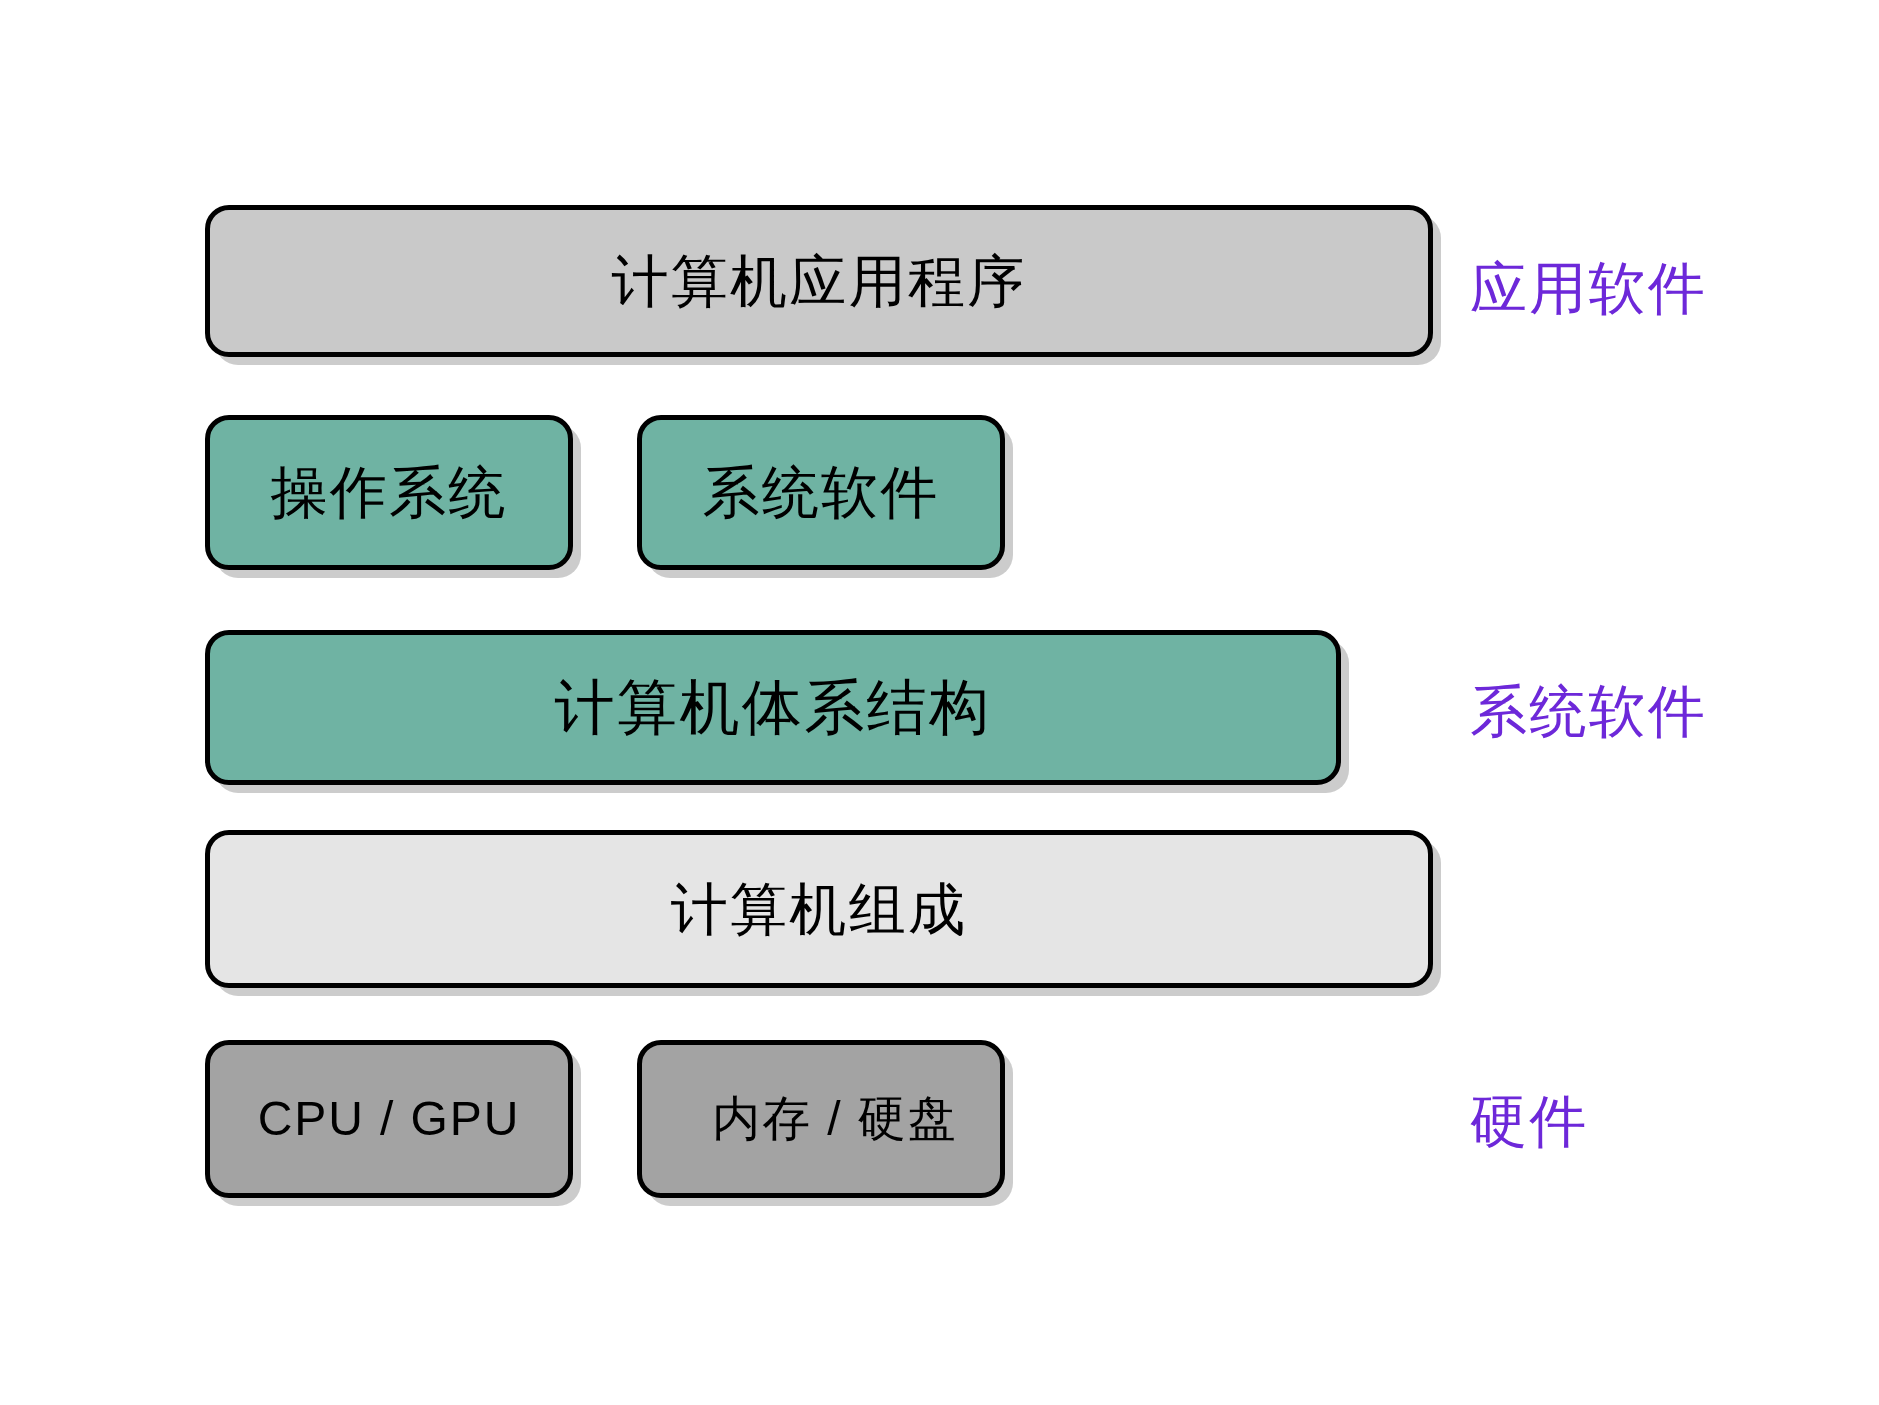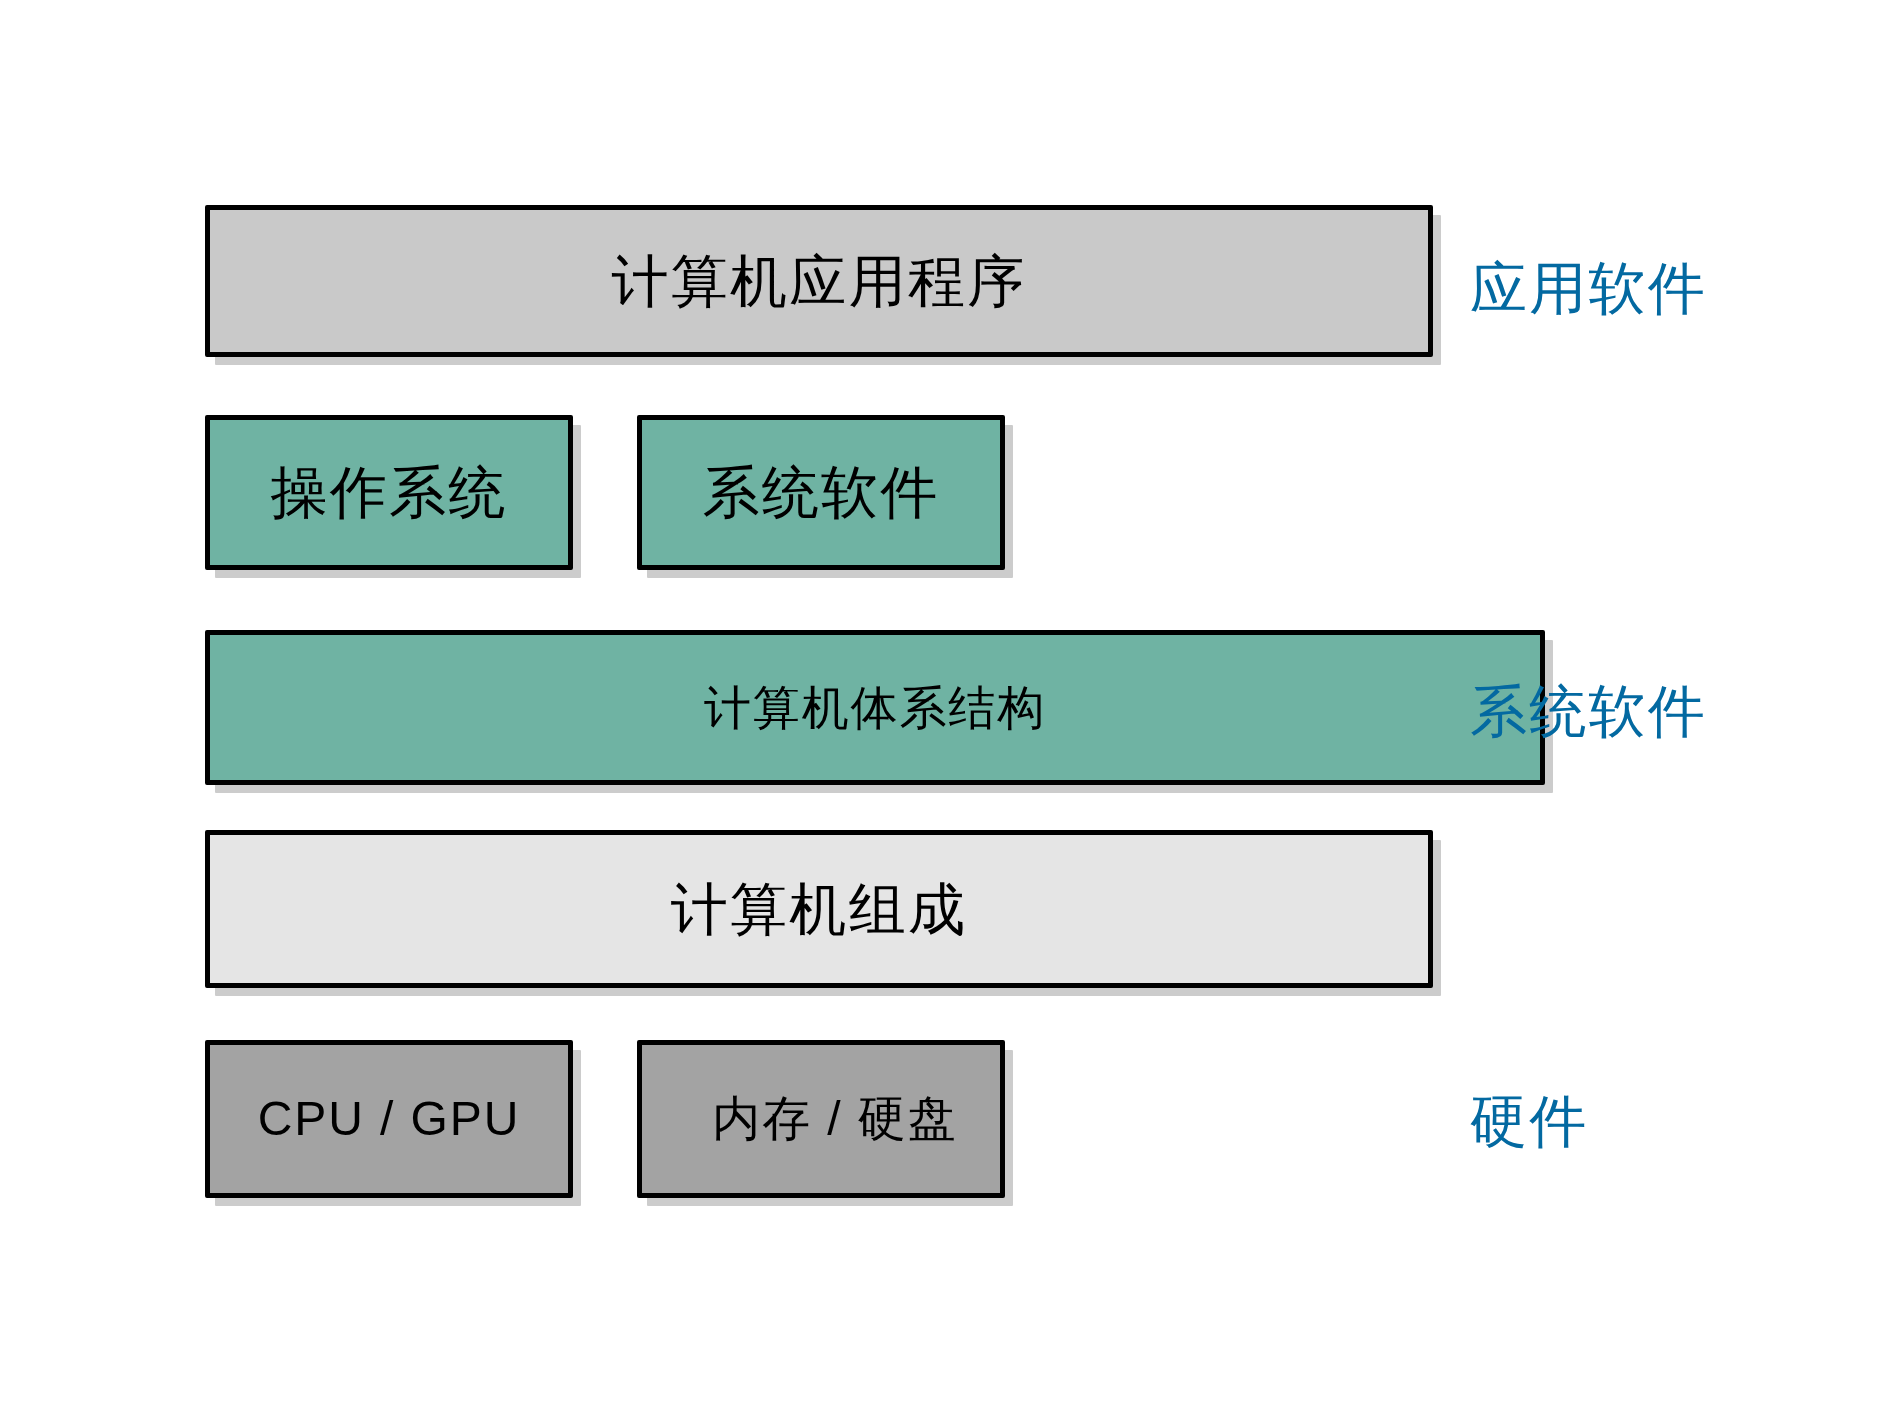--- a/index.html
+++ b/index.html
@@ -17,21 +17,21 @@
     height: 1405px;
     background: #ffffff;
     overflow: hidden;
   }
 
   
   .box {
     position: absolute;
     box-sizing: border-box;
     border: 5px solid #000000;
-    border-radius: 2px;
+    border-radius: 24px;
     display: flex;
     align-items: center;
     justify-content: center;
     color: #000000;
     font-weight: 400;
     letter-spacing: 0.04em;
     box-shadow: 9px 9px 0 -1px rgba(0,0,0,0.20);
     white-space: nowrap;
   }
   .box span {
@@ -57,24 +57,24 @@
     font-size: 57px;
   }
   .row2.c1 { left: 205px;  width: 368px; }
   .row2.c2 { left: 637px;  width: 368px; }
   .row2.c3 { left: 1065px; width: 368px; }
 
   
   .row-arch {
     left: 205px;
     top: 630px;
-    width: 1340px;
+    width: 1136px;
     height: 155px;
     background: #6fb3a3;
-    font-size: 47px;
+    font-size: 60px;
   }
 
   
   .row-org {
     left: 205px;
     top: 830px;
     width: 1228px;
     height: 158px;
     background: #e5e5e5;
     font-size: 57px;
@@ -88,21 +88,21 @@
     font-size: 48px;
   }
   .row5.c1 { left: 205px;  width: 368px; }
   .row5.c2 { left: 637px;  width: 368px; padding-left: 28px; }
   .row5.c3 { left: 1065px; width: 368px; }
 
   
   .side-label {
     position: absolute;
     left: 1470px;
-    color: #0369a1;
+    color: #6d28d9;
     font-size: 57px;
     line-height: 1;
     letter-spacing: 0.04em;
     white-space: nowrap;
   }
   .side-app  { top: 260px; }
   .side-sys  { top: 683px; }
   .side-hw   { top: 1093px; }
 </style>
 </head>

